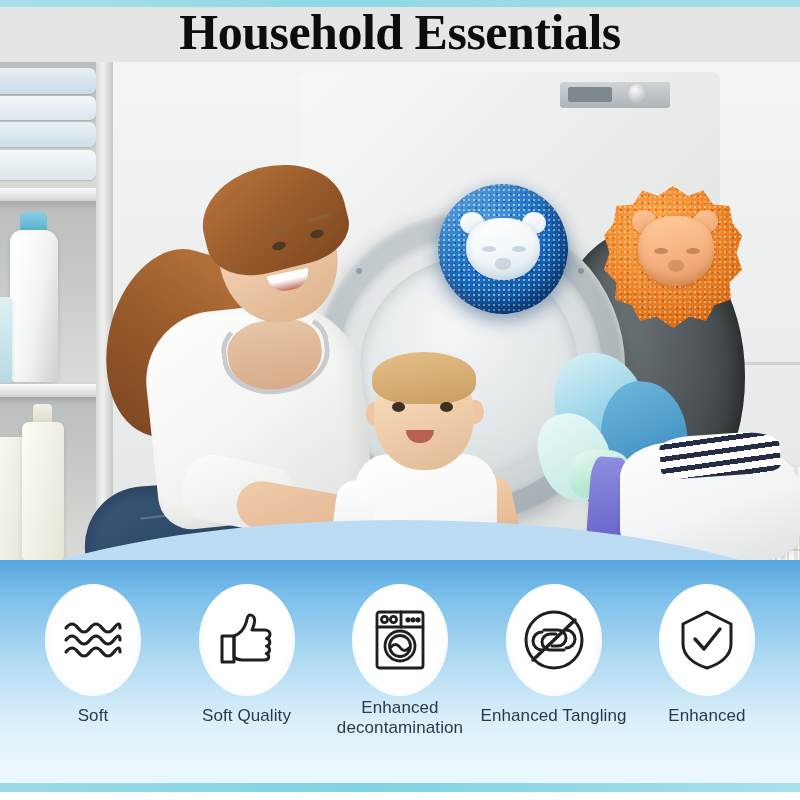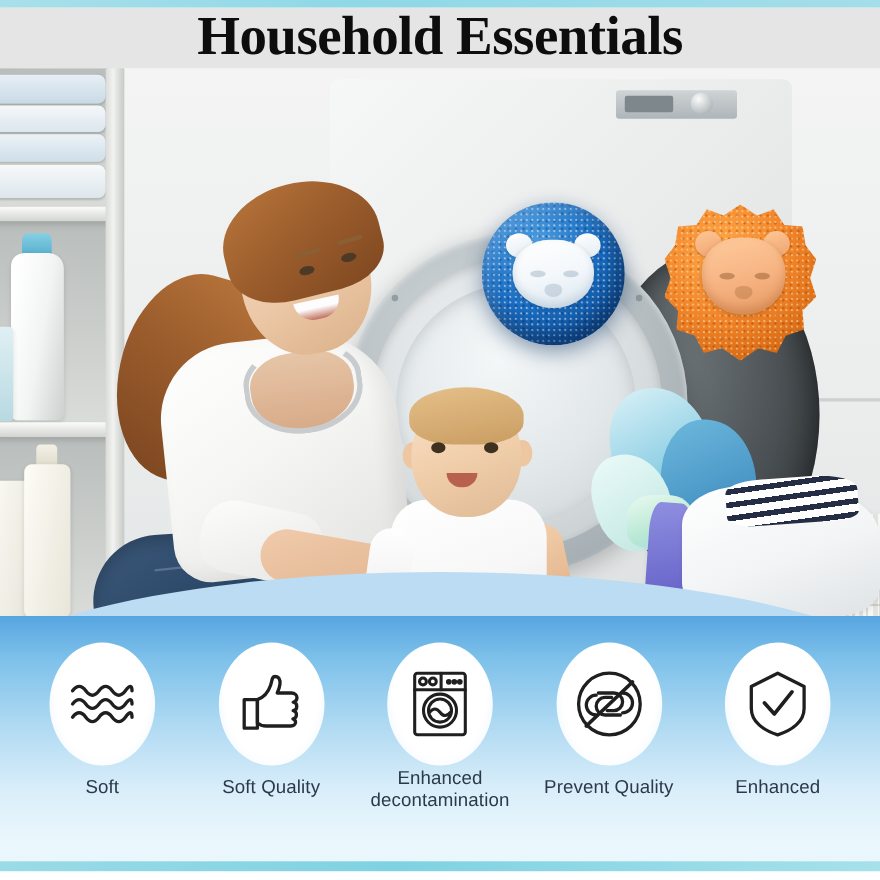--- a/index.html
+++ b/index.html
@@ -640,21 +640,21 @@
             <g fill="none" stroke="#1f1f1f" stroke-width="3" stroke-linecap="round" stroke-linejoin="round">
               <circle cx="32" cy="32" r="28"></circle>
               <path d="M22 22 h14 a8 8 0 0 1 0 16 h-6"></path>
               <path d="M42 42 h-14 a8 8 0 0 1 0 -16 h6"></path>
               <path d="M20 24 a9 9 0 0 0 0 18"></path>
               <path d="M44 40 a9 9 0 0 0 0 -18"></path>
               <line x1="11" y1="52" x2="53" y2="12" stroke-width="3.4"></line>
             </g>
           </svg>
         </div>
-        <div class="feature-label">Prevent Quality</div>
+        <div class="feature-label">Enhanced Tangling</div>
       </div>
 
       <div class="feature">
         <div class="feature-badge">
           <svg width="56" height="62" viewBox="0 0 56 62">
             <g fill="none" stroke="#1f1f1f" stroke-width="3" stroke-linecap="round" stroke-linejoin="round">
               <path d="M28 3 L52 15 v20 c0 12 -11 20 -24 24 C15 55 4 47 4 35 V15 z"></path>
               <path d="M16 30 L25 40 L41 20" stroke-width="3.4"></path>
             </g>
           </svg>

